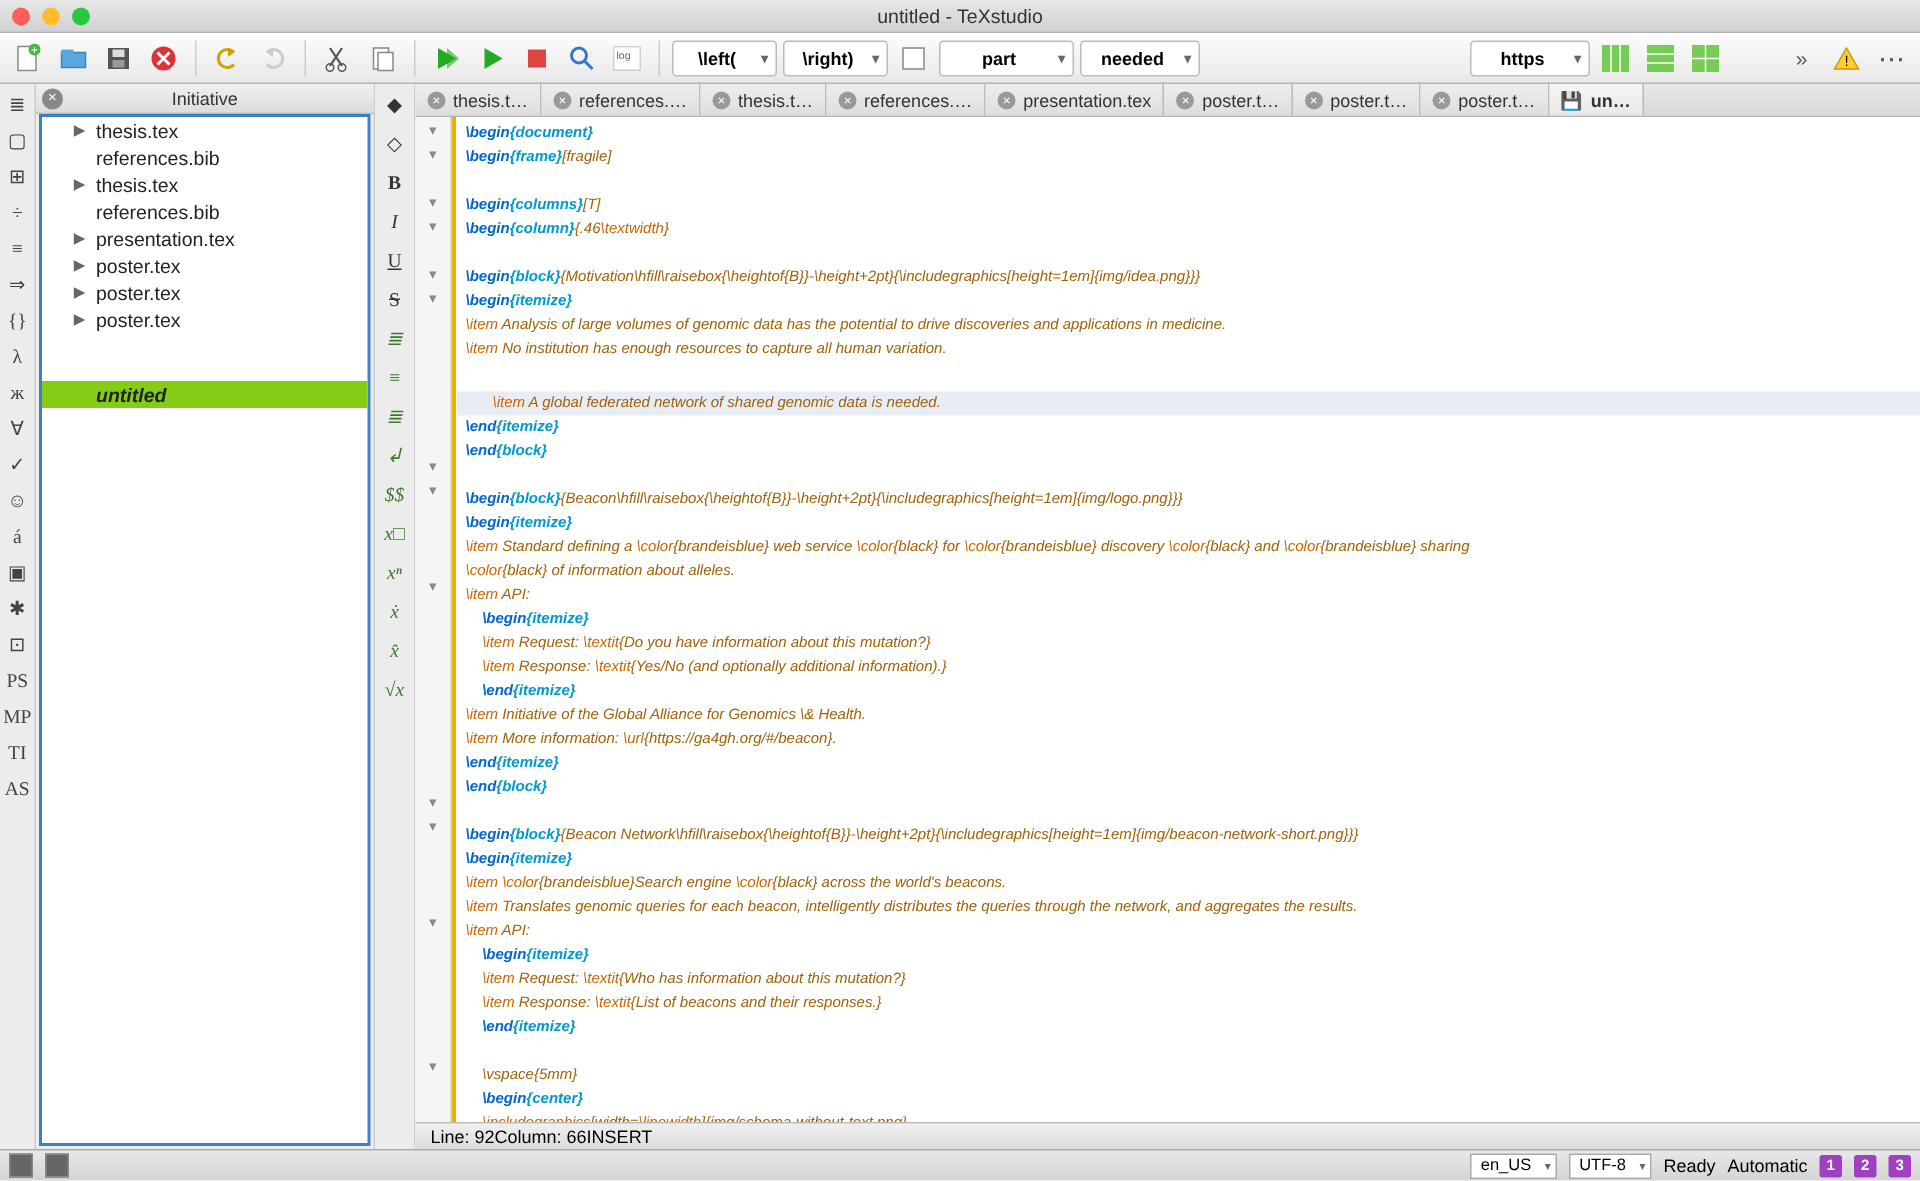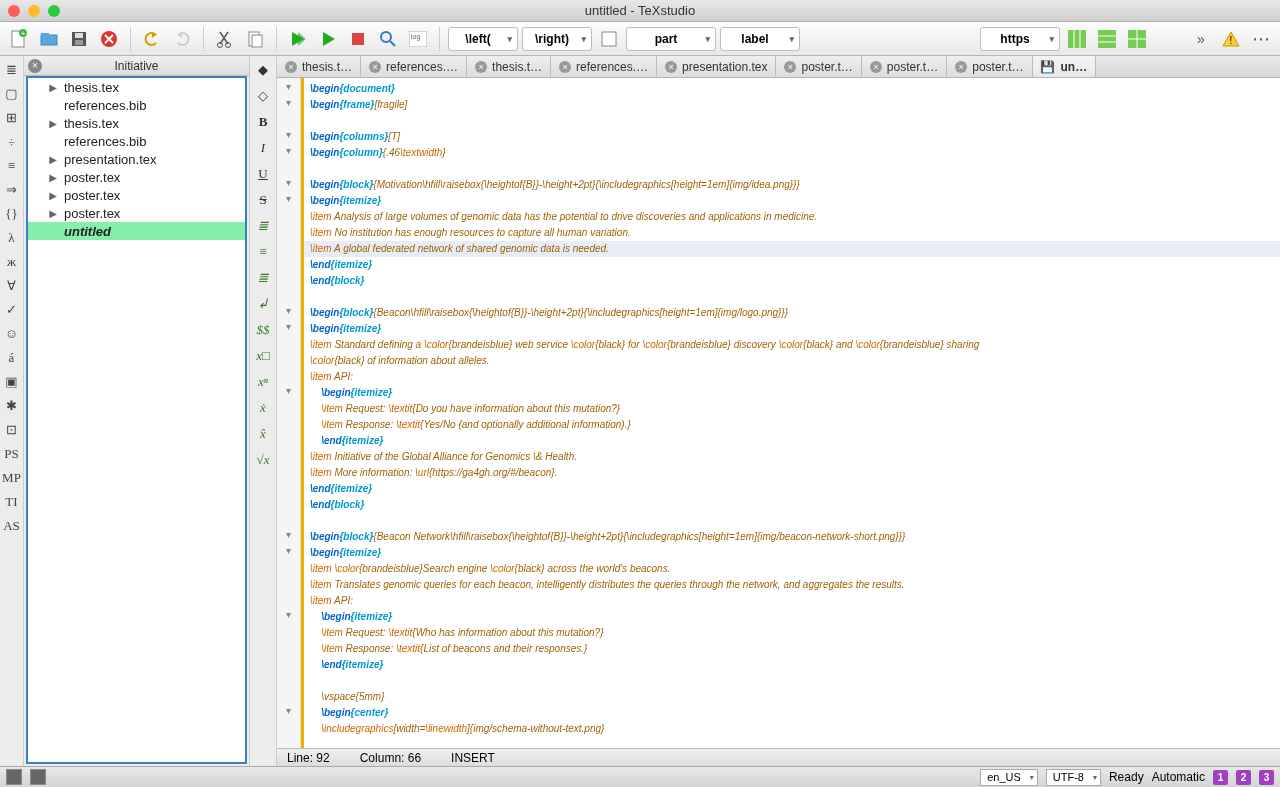--- a/index.html
+++ b/index.html
@@ -26,50 +26,50 @@
 .iconcol { width:24px; background:#ececec; display:flex; flex-direction:column; align-items:center; gap:8px; padding-top:6px; border-right:1px solid #ccc;}
 .iconcol span { font-size:13px; color:#444; font-family: "Times New Roman", serif; cursor:default;}
 
 
 .structure { width:225px; background:#ececec; display:flex; flex-direction:column;}
 .struct-head { height:20px; display:flex; align-items:center; justify-content:center; font-size:12px; color:#333; position:relative; background:linear-gradient(#f0f0f0,#dcdcdc); border-bottom:1px solid #bbb;}
 .struct-close { position:absolute; left:4px; width:14px; height:14px; border-radius:50%; background:#888; color:#fff; font-size:10px; display:flex; align-items:center; justify-content:center;}
 .tree { flex:1; border:2px solid #3b7fc4; background:#fff; margin:0 2px 2px 2px; overflow:auto;}
 .tree-item { display:flex; align-items:center; height:18px; padding-left:20px; font-size:13px; color:#222; gap:6px; white-space:nowrap;}
 .tree-item .arrow { width:10px; text-align:center; color:#666; font-size:10px;}
-.tree-item.sel { background:#86efac; font-style:italic; font-weight:bold;}
+.tree-item.sel { background:#84cc16; font-style:italic; font-weight:bold;margin-top:32px;}
 .tree-item.noarrow .arrow{visibility:hidden;}
 
 
 .iconcol2 { width:28px; background:#ececec; display:flex; flex-direction:column; align-items:center; gap:10px; padding-top:6px; border-left:1px solid #ccc; border-right:1px solid #ccc;}
 .iconcol2 span { font-size:13px; color:#3a7a2a; font-family: "Times New Roman", serif; font-style:italic;}
 .iconcol2 .k { color:#333; font-style:normal;}
 
 
 .editor-wrap { flex:1; display:flex; flex-direction:column; background:#fff;}
 .tabbar { height:22px; background:linear-gradient(#e8e8e8,#d8d8d8); display:flex; align-items:stretch; border-bottom:1px solid #b5b5b5; overflow:hidden;}
 .tab { display:flex; align-items:center; gap:5px; padding:0 8px; font-size:12px; color:#333; border-right:1px solid #bbb; background:linear-gradient(#eee,#ddd); white-space:nowrap;}
 .tab .x{ width:12px;height:12px;border-radius:50%;background:#999;color:#fff;font-size:9px;display:flex;align-items:center;justify-content:center;}
 .tab.last{ background:linear-gradient(#f5f5f5,#e8e8e8); font-weight:bold;}
 
 .editor-body { flex:1; display:flex; overflow:hidden;}
 .gutter { width:24px; background:#f5f5f5; border-right:1px solid #ddd; display:flex; flex-direction:column; padding-top:3px;}
 .gut { height:16px; font-size:10px; color:#888; text-align:center;}
 .code { flex:1; background:#fff; font-family: Menlo, Consolas, monospace; font-size:10px; line-height:16px; padding:3px 0 3px 6px; overflow:auto; position:relative; border-left:3px solid #f0b000; white-space:pre;font-style:italic;}
 .code .line{ height:16px; white-space:pre; }
-.code .hl{ background:#e8ecf5; display:block; margin-left:-6px; padding-left:6px;}
+.code .hl{ background:#e8ecf5; display:block; margin-left:-6px; padding-left:24px;margin-top:20px;}
 
 
 .cmd{color:#0066cc; font-weight:bold;}
 .brace{color:#0099cc; font-weight:bold;}
 .opt{color:#cc6600;}
 .txt{color:#a16207;}
 
 
-.edstatus{ height:18px; background:linear-gradient(#f0f0f0,#dcdcdc); border-top:1px solid #bbb; font-size:12px; display:flex; align-items:center; padding-left:10px; gap:30px;}
+.edstatus{ height:18px; background:linear-gradient(#f0f0f0,#dcdcdc); border-top:1px solid #bbb; font-size:12px; display:flex; align-items:center; padding-left:10px; }
 
 
 .statusbar { height:21px; background:linear-gradient(#e8e8e8,#d4d4d4); border-top:1px solid #aaa; display:flex; align-items:center; padding:0 6px; gap:8px;}
 .statusbar .spacer{flex:1;}
 .stat-combo{ height:17px; border:1px solid #aaa; background:#fff; padding:0 16px 0 6px; font-size:11px; display:flex; align-items:center; position:relative;}
 .stat-combo::after{content:"▾"; position:absolute; right:3px; font-size:8px; color:#666;}
 .badge{ width:15px; height:15px; background:#a040c0; color:#fff; font-size:10px; font-weight:bold; display:flex; align-items:center; justify-content:center; border-radius:2px;}
 .sq{ width:16px; height:16px; border:1px solid #888; background:#666;}
 
 svg{display:block;}
@@ -171,21 +171,21 @@
     </div>
   <div class="tsep"></div>
   <div class="combo">\left(</div>
   <div class="combo">\right)</div>
   <div class="tbtn">
       <svg width="18" height="18">
         <rect x="2" y="2" width="14" height="14" fill="#fff" stroke="#888"></rect>
       </svg>
     </div>
   <div class="combo" style="min-width:90px">part</div>
-  <div class="combo" style="min-width:80px">label</div>
+  <div class="combo" style="min-width:80px">needed</div>
   <div style="flex:1"></div>
   <div class="combo" style="min-width:80px">https</div>
   <div class="tbtn">
       <svg width="18" height="18">
         <rect width="18" height="18" fill="#7c5"></rect>
         <line x1="6" y1="0" x2="6" y2="18" stroke="#fff"></line>
         <line x1="12" y1="0" x2="12" y2="18" stroke="#fff"></line>
       </svg>
     </div>
   <div class="tbtn">

